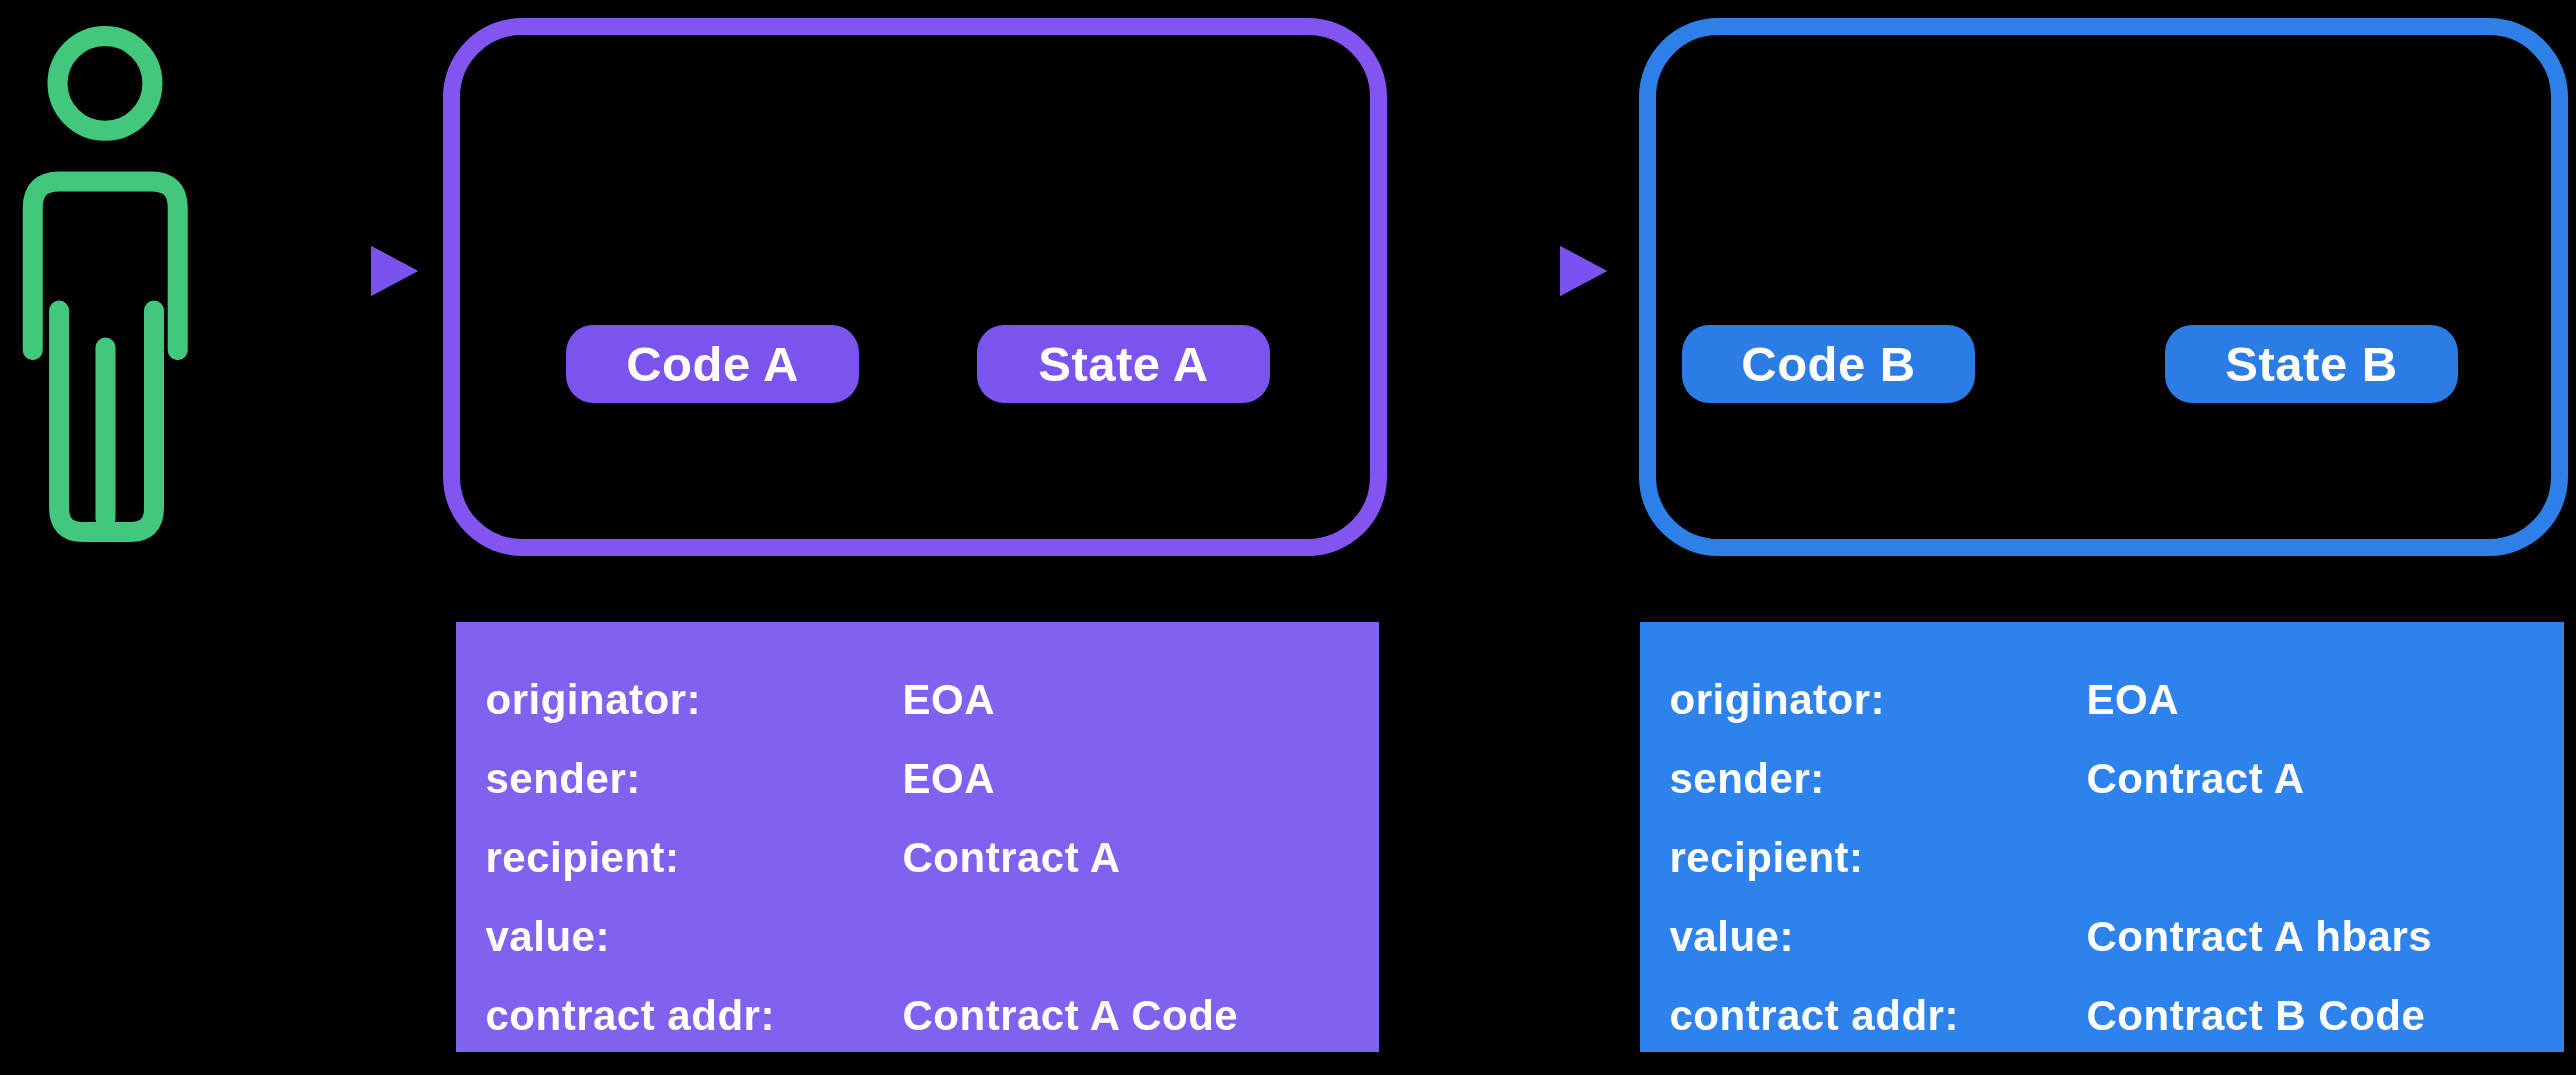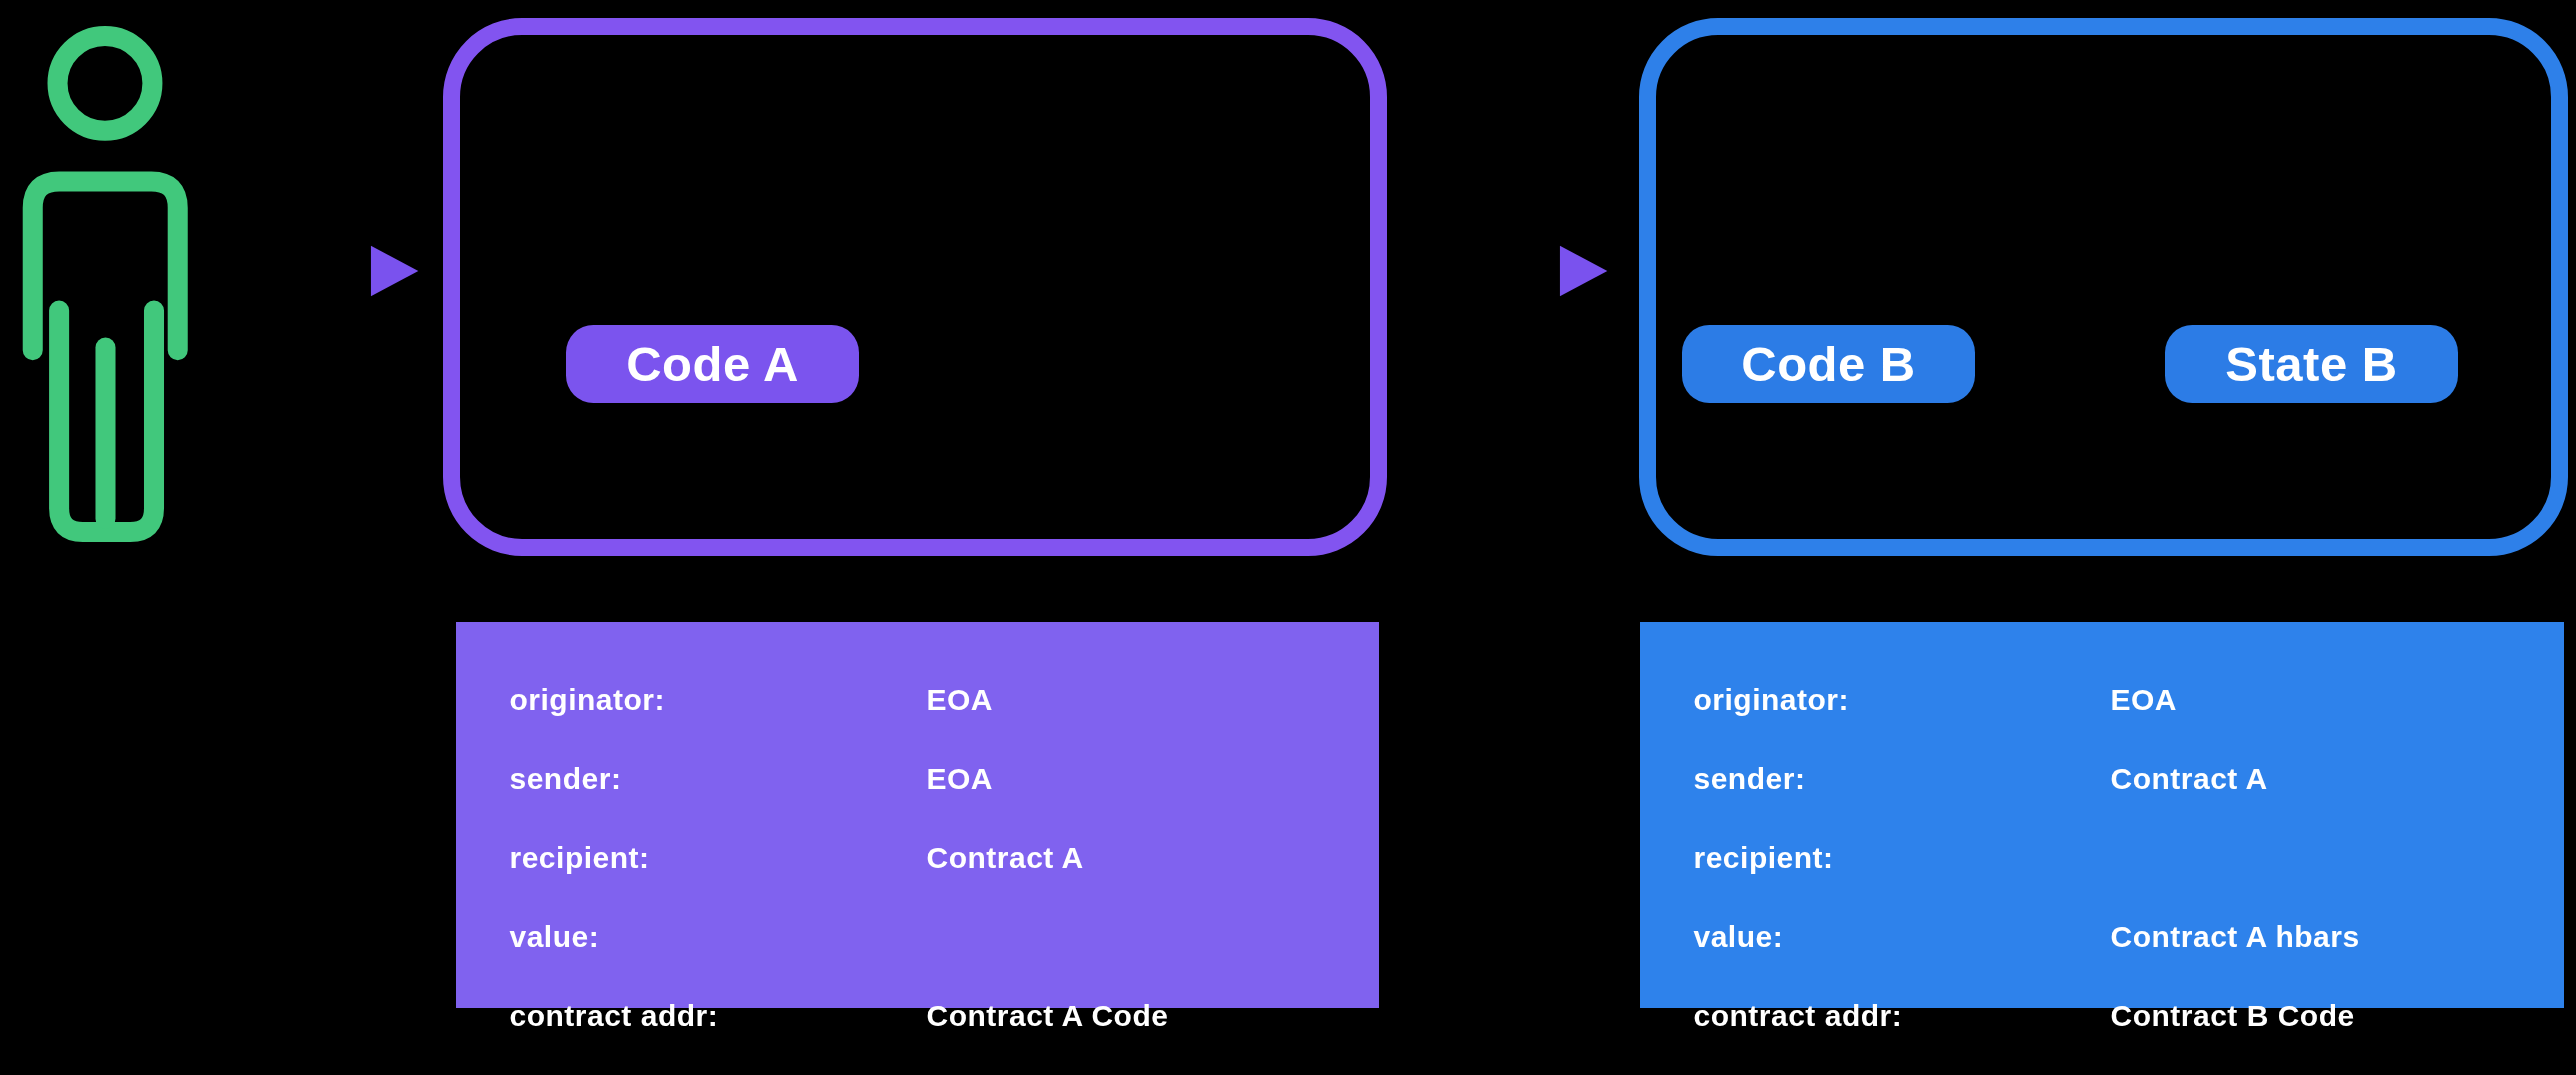--- a/index.html
+++ b/index.html
@@ -41,23 +41,23 @@
     border-radius:27.4px;color:var(--text);
     display:flex;align-items:center;justify-content:center;
     font-size:49px;letter-spacing:0.5px;
   }
   #pill-code-a{left:566px;background:var(--purple-pill);}
   #pill-state-a{left:977px;background:var(--purple-pill);}
   #pill-code-b{left:1682px;background:var(--blue-pill);}
   #pill-state-b{left:2165px;background:var(--blue-pill);}
 
   .datatable{
-    position:absolute;top:609px;height:386px;
+    position:absolute;top:609px;height:430px;
     box-sizing:border-box;padding-top:38px;
-    color:var(--text);font-size:30px;letter-spacing:0.5px;padding-left:24px;
+    color:var(--text);font-size:42px;letter-spacing:0.5px;
   }
   #table-a{left:456px;width:923px;background:var(--purple-table-bg);}
   #table-b{left:1640px;width:924px;background:var(--blue-table-bg);}
   .trow{display:flex;align-items:center;height:79px;padding-left:29.5px;}
   .trow .tlabel{width:417px;flex:none;}
   .trow .tvalue{flex:1;white-space:nowrap;}
 </style>
 </head>
 <body>
 
@@ -77,20 +77,23 @@
         <stop class="grad-stop-end" offset="0.65"></stop>
       </linearGradient>
     </defs>
     <line class="arrow-shaft" x1="10" y1="95" x2="295" y2="95" stroke="url(#grad-a)"></line>
     <polygon class="arrow-head" points="282,47 372,95 282,143"></polygon>
   </svg>
 
   <div class="box" id="box-a"></div>
   <div class="pill" id="pill-code-a">
     <span>Code A</span>
+  </div>
+  <div class="pill" id="pill-state-a">
+    <span>State A</span>
   </div>
 
   <svg class="svg-abs" style="left:1411px;top:208px;" width="201" height="100" viewBox="0 0 380 190">
     <defs>
       <linearGradient id="grad-b" x1="0" y1="0" x2="1" y2="0">
         <stop class="grad-stop-start" offset="0"></stop>
         <stop class="grad-stop-end" offset="0.65"></stop>
       </linearGradient>
     </defs>
     <line class="arrow-shaft" x1="10" y1="95" x2="295" y2="95" stroke="url(#grad-b)"></line>

